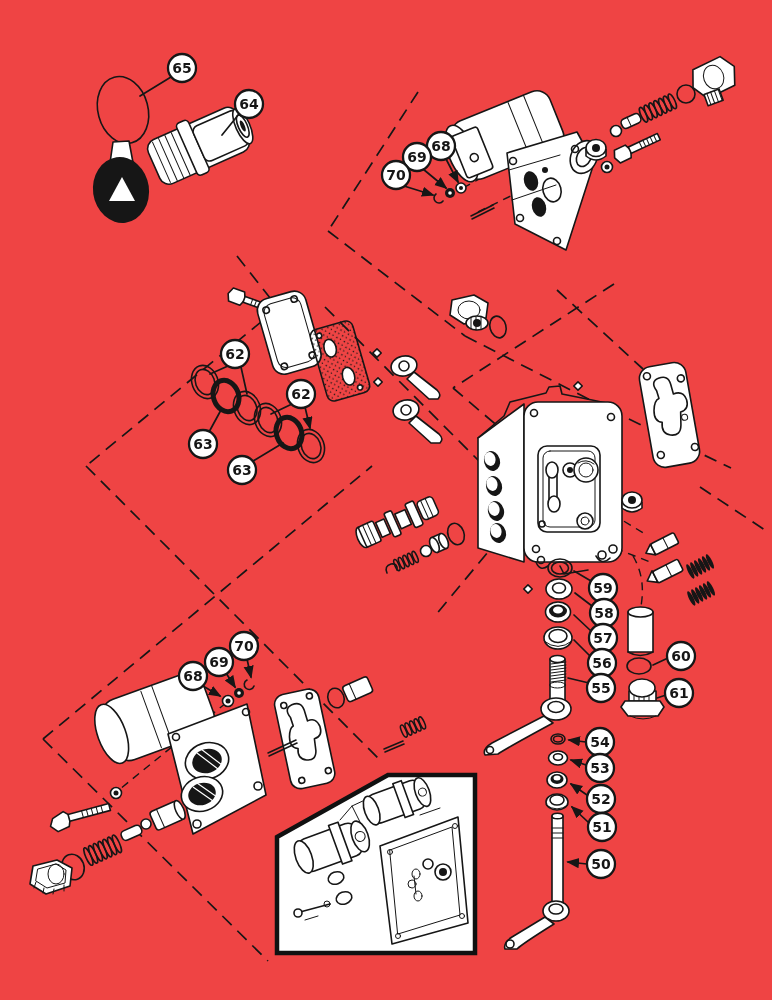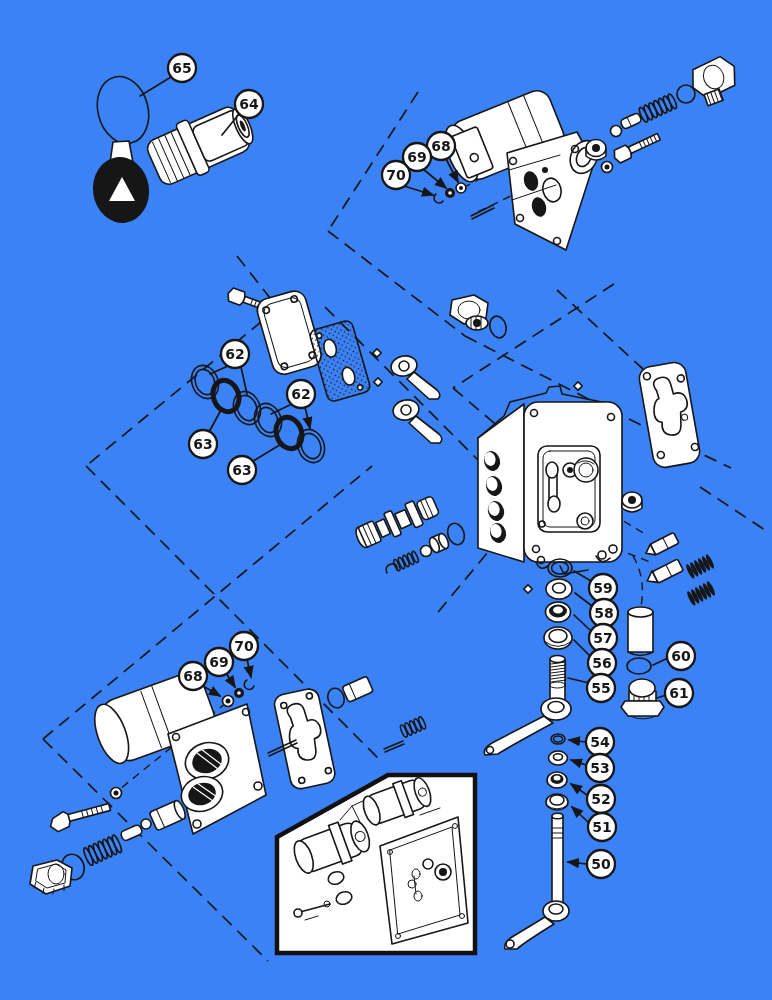--- a/index.html
+++ b/index.html
@@ -1,16 +1,16 @@
 <!DOCTYPE html>
 <html><head>
 <meta charset="utf-8">
 <style>
   html,body{margin:0;padding:0;background:#ffffff;}
-  .page{width:772px;height:1000px;position:relative;background:#3b82f6;font-family:"DejaVu Sans",sans-serif;}
+  .page{width:772px;height:1000px;position:relative;background:#ef4444;font-family:"DejaVu Sans",sans-serif;}
   svg{display:block;}
   .ln{fill:none;stroke:#161616;stroke-width:1.6;stroke-linejoin:round;stroke-linecap:round;}
   .fw{fill:#ffffff;stroke:#161616;stroke-width:1.6;stroke-linejoin:round;}
   .fk{fill:#161616;stroke:none;}
   .thin{stroke-width:1;}
   .oring{fill:none;stroke:#161616;stroke-width:1.6;}
   .oring-dark{fill:none;stroke:#161616;stroke-width:5;}
   .dash{fill:none;stroke:#161616;stroke-width:1.7;stroke-dasharray:13 8;stroke-linecap:butt;}
   .dashsm{fill:none;stroke:#161616;stroke-width:1.4;stroke-dasharray:8 6;stroke-linecap:butt;}
   .lead{fill:none;stroke:#161616;stroke-width:1.7;stroke-linecap:round;}

